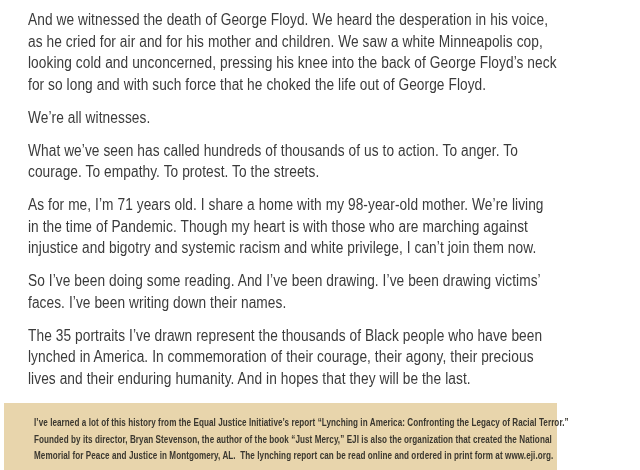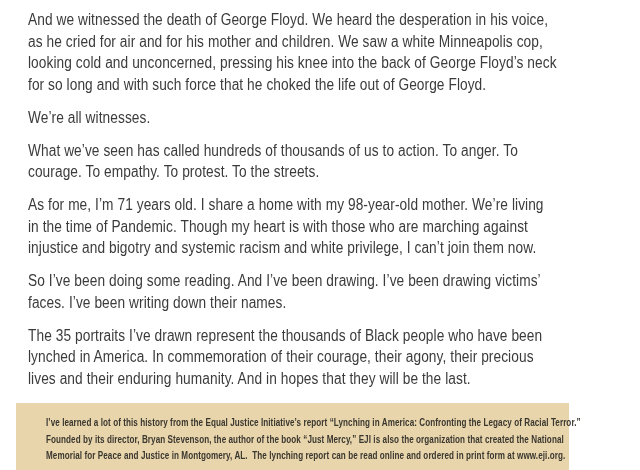--- a/index.html
+++ b/index.html
@@ -21,21 +21,21 @@
   }
   .essay p {
     font-size: 16px;
     line-height: 21.5px;
     white-space: pre;       
     margin: 0 0 11.5px 0;
     letter-spacing: 0.1px;
   }
   .footnote {
     position: absolute;
-    left: 16px;
+    left: 4px;
     top: 403px;
     width: 553px;
     bottom: 0;
     background: #e8d5ac;
   }
   .footnote-text {
     position: absolute;
     left: 30px;
     top: 11px;
     width: 780px;           

